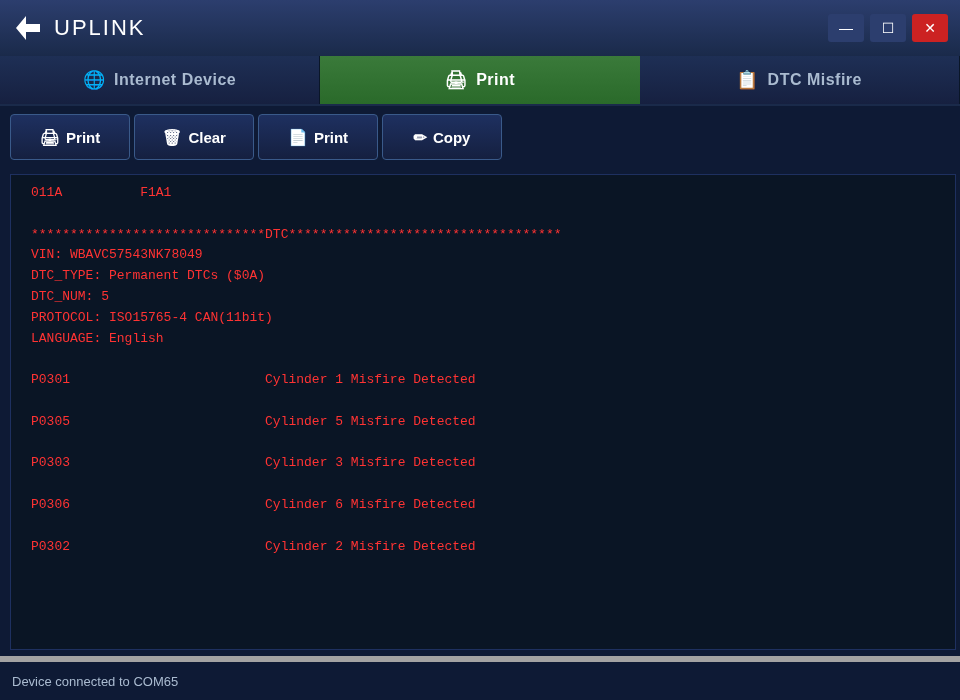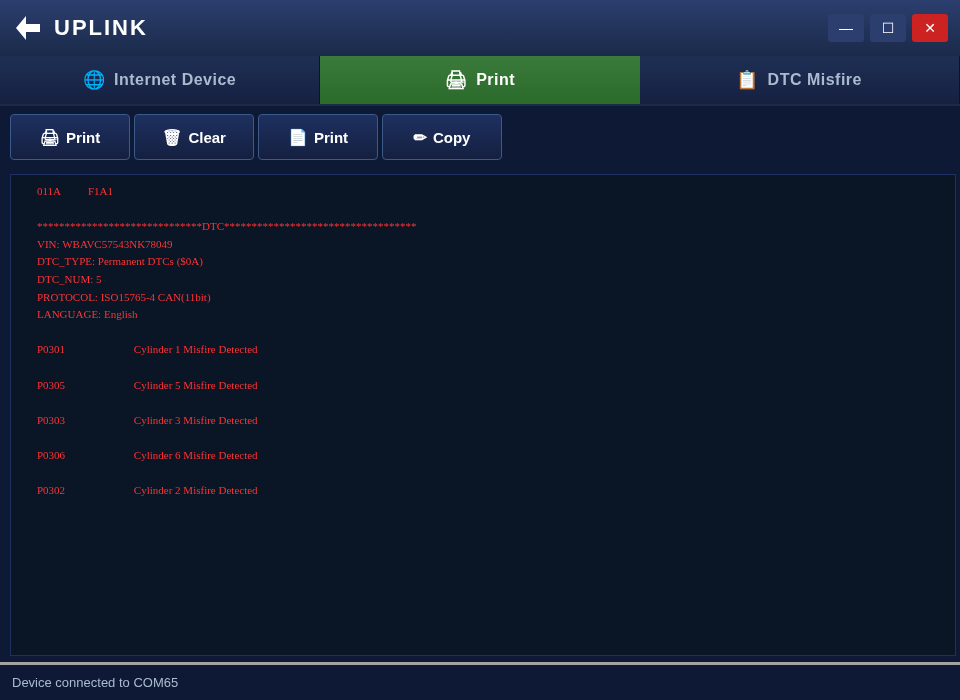--- a/index.html
+++ b/index.html
@@ -31,21 +31,21 @@
     .logo-icon {
       width: 32px;
       height: 32px;
       display: flex;
       align-items: center;
       justify-content: center;
     }
     .logo-text {
       color: white;
       font-size: 22px;
-      font-weight: bold;
+      font-weight: normal;
       letter-spacing: 2px;
     }
     .title-bar-controls {
       display: flex;
       gap: 6px;
       align-items: center;
     }
     .title-btn {
       width: 36px;
       height: 28px;
@@ -139,48 +139,48 @@
       display: flex;
       overflow: hidden;
       position: relative;
       padding: 6px 4px 6px 10px;
       background: #0e1a35;
     }
     .text-display {
       flex: 1;
       background: #0a1525;
       color: #ff3333;
-      font-family: Liberation Serif, serif;
-      font-size: 11px;
+      font-family: Liberation Mono, monospace;
+      font-size: 13px;
       line-height: 1.6;
-      padding: 8px 26px;
+      padding: 8px 20px;
       overflow-y: scroll;
       overflow-x: hidden;
       border: 1px solid #1e3060;
       white-space: pre;
     }
     .text-display::-webkit-scrollbar {
       width: 14px;
     }
     .text-display::-webkit-scrollbar-track {
       background: #1a2a4a;
     }
     .text-display::-webkit-scrollbar-thumb {
       background: #3a5a8a;
       border: 1px solid #1a2a4a;
     }
 
     
     .status-bar {
-      height: 38px;
+      height: 44px;
       background: #0e1a35;
       display: flex;
       align-items: center;
       padding: 0 12px;
-      border-top: 3px solid #a3a3a3;
+      border-top: 6px solid #a3a3a3;
       flex-shrink: 0;
     }
     .status-text {
       color: #aabbd0;
       font-size: 13px;
     }
   </style>
 </head>
 <body>
 

